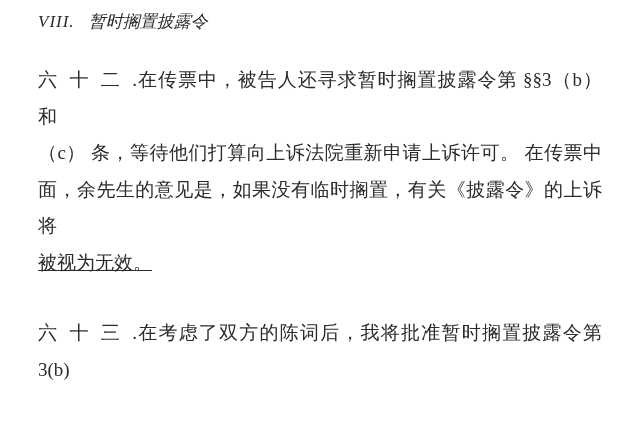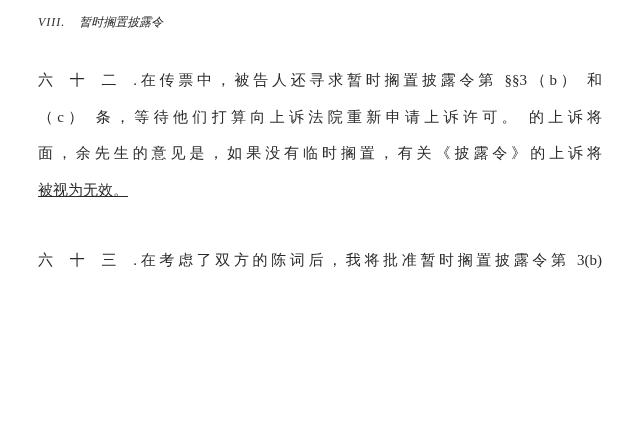--- a/index.html
+++ b/index.html
@@ -16,30 +16,30 @@
   }
   .page {
     box-sizing: border-box;
     width: 640px;
     height: 438px;
     padding: 8px 38px 0 38px;
     background: #ffffff;
   }
   .heading {
     font-style: italic;
-    font-size: 12px;
+    font-size: 17px;
     line-height: 28px;
     white-space: nowrap;
   }
   .heading .sec-num {
     margin-right: 14px;
     letter-spacing: 1px;
   }
   .para {
-    font-size: 15px;
+    font-size: 19px;
   }
   .para .line {
     line-height: 36.5px;
     text-align: justify;
     text-align-last: justify;
     text-justify: inter-character;
   }
   .para .line.lastline {
     text-align-last: left;
     text-decoration: underline;
@@ -57,21 +57,21 @@
 <div class="page">
 
   <div class="heading">
     <span class="sec-num">VIII.</span><span>暂时搁置披露令</span>
   </div>
 
   <div class="para para-62">
     <div class="line">
       <span class="num">六十二.</span><span>在传票中，被告人还寻求暂时搁置披露令第 §§3（b） 和</span>
     </div>
-    <div class="line">（c） 条，等待他们打算向上诉法院重新申请上诉许可。 的上诉将</div>
+    <div class="line">（c） 条，等待他们打算向上诉法院重新申请上诉许可。 在传票中</div>
     <div class="line">面，余先生的意见是，如果没有临时搁置，有关《披露令》的上诉将</div>
     <div class="line lastline">被视为无效。</div>
   </div>
 
   <div class="para para-63">
     <div class="line">
       <span class="num">六十三.</span><span>在考虑了双方的陈词后，我将批准暂时搁置披露令第 3(b)</span>
     </div>
 
   </div>

